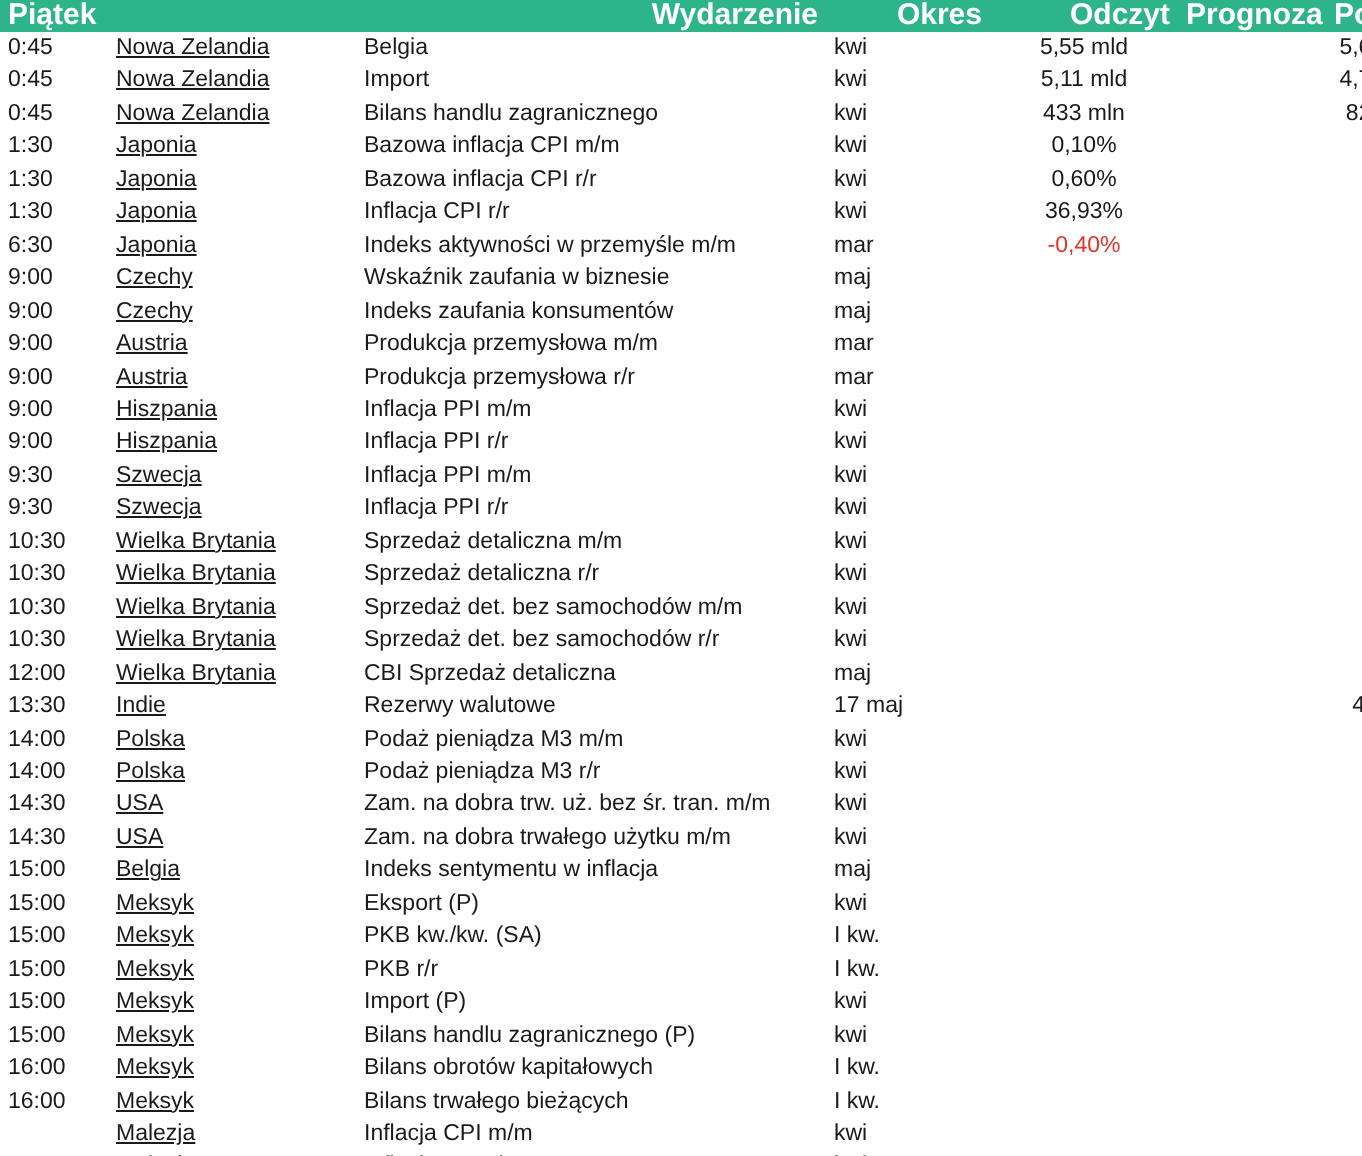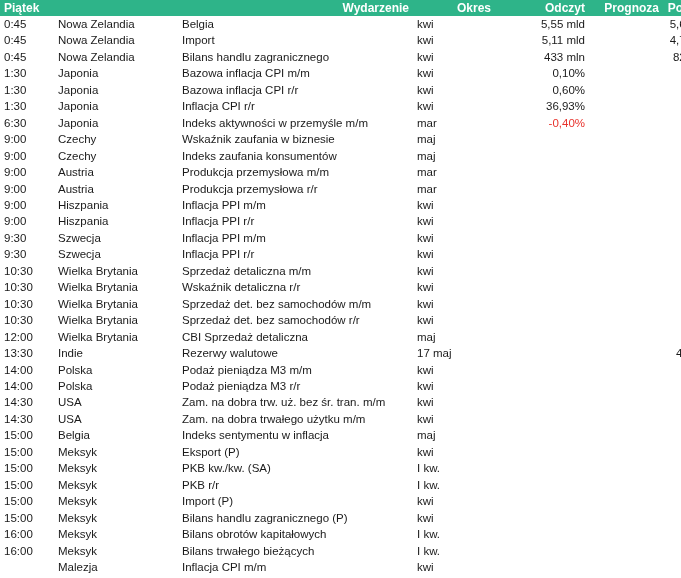--- a/index.html
+++ b/index.html
@@ -20,21 +20,21 @@
     width: 681px;
     border-collapse: collapse;
     table-layout: fixed;
     font-size: 11.5px;
   }
 
   #calendar-table thead th {
     background: #2eb489;
     color: #ffffff;
     font-weight: bold;
-    font-size: 12px;
+    font-size: 15px;
     height: 16px;
     line-height: 16px;
     padding: 0 4px;
     margin: 0;
     white-space: nowrap;
     overflow: hidden;
   }
 
   #calendar-table tbody td {
     height: 16.45px;
@@ -45,24 +45,24 @@
     overflow: hidden;
     background: #ffffff;
   }
 
   tbody tr.row-highlighted td {
     background: #f6cba4;
   }
 
   
   .col-time   { width: 46px;  text-align: left; }
-  .col-country{ width: 116px; text-align: left; }
+  .col-country{ width: 116px; text-align: left; text-decoration: underline; }
   .col-event  { width: 227px; text-align: left; }
   .col-period { width: 74px;  text-align: left; }
-  .col-actual { width: 86px;  text-align: right; }
+  .col-actual { width: 86px;  text-align: center; }
   .col-forecast{ width: 66px; text-align: right; }
   .col-previous{ width: 66px; text-align: right; }
 
   th.col-time   { text-align: left; }
   th.col-country{ text-align: left; }
   th.col-event  { text-align: right; }
   th.col-period { text-align: right; }
   th.col-actual { text-align: right; }
   th.col-forecast{ text-align: right; }
   th.col-previous{ text-align: right; padding-right: 3px; }
@@ -228,21 +228,21 @@
         <td class="col-country"><span class="val-normal">Wielka Brytania</span></td>
         <td class="col-event"><span class="val-normal">Sprzedaż detaliczna m/m</span></td>
         <td class="col-period"><span class="val-normal">kwi</span></td>
         <td class="col-actual"><span class="val-normal"></span></td>
         <td class="col-forecast"><span class="val-normal"></span></td>
         <td class="col-previous"></td>
       </tr>
       <tr>
         <td class="col-time"><span class="val-normal">10:30</span></td>
         <td class="col-country"><span class="val-normal">Wielka Brytania</span></td>
-        <td class="col-event"><span class="val-normal">Wskaźnik detaliczna r/r</span></td>
+        <td class="col-event"><span class="val-normal">Sprzedaż detaliczna r/r</span></td>
         <td class="col-period"><span class="val-normal">kwi</span></td>
         <td class="col-actual"><span class="val-normal"></span></td>
         <td class="col-forecast"><span class="val-normal"></span></td>
         <td class="col-previous"></td>
       </tr>
       <tr>
         <td class="col-time"><span class="val-normal">10:30</span></td>
         <td class="col-country"><span class="val-normal">Wielka Brytania</span></td>
         <td class="col-event"><span class="val-normal">Sprzedaż det. bez samochodów m/m</span></td>
         <td class="col-period"><span class="val-normal">kwi</span></td>

